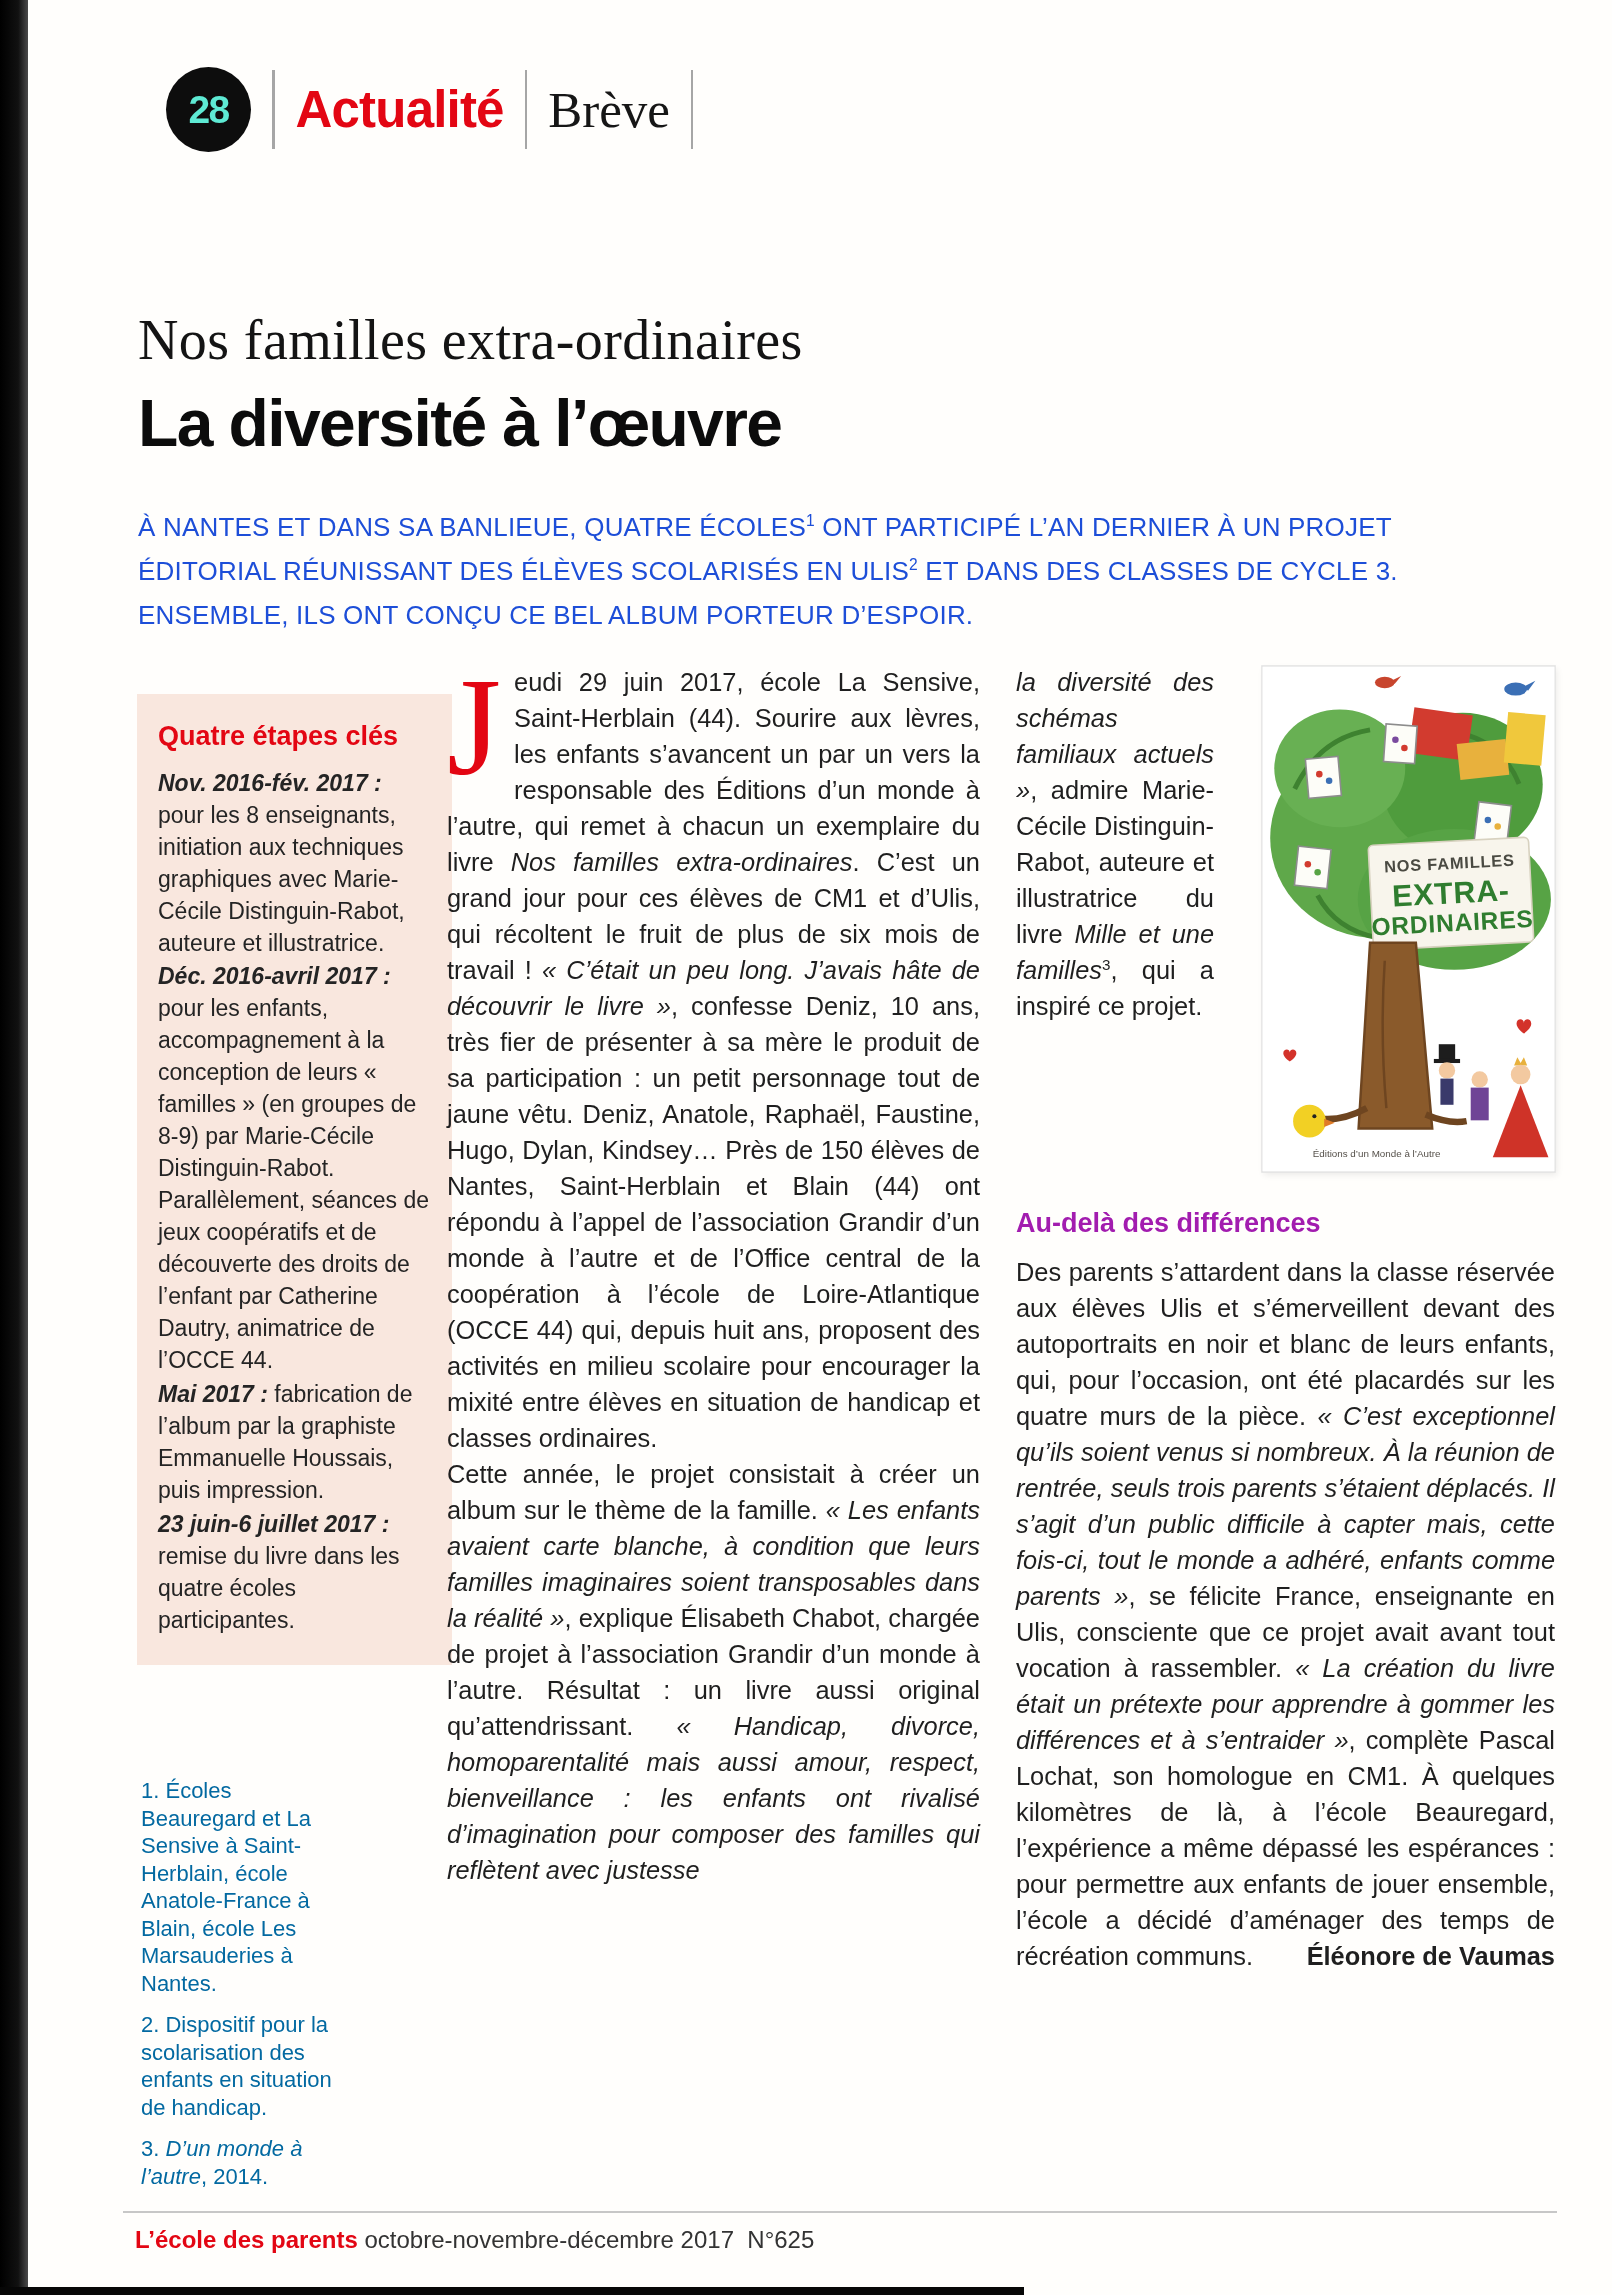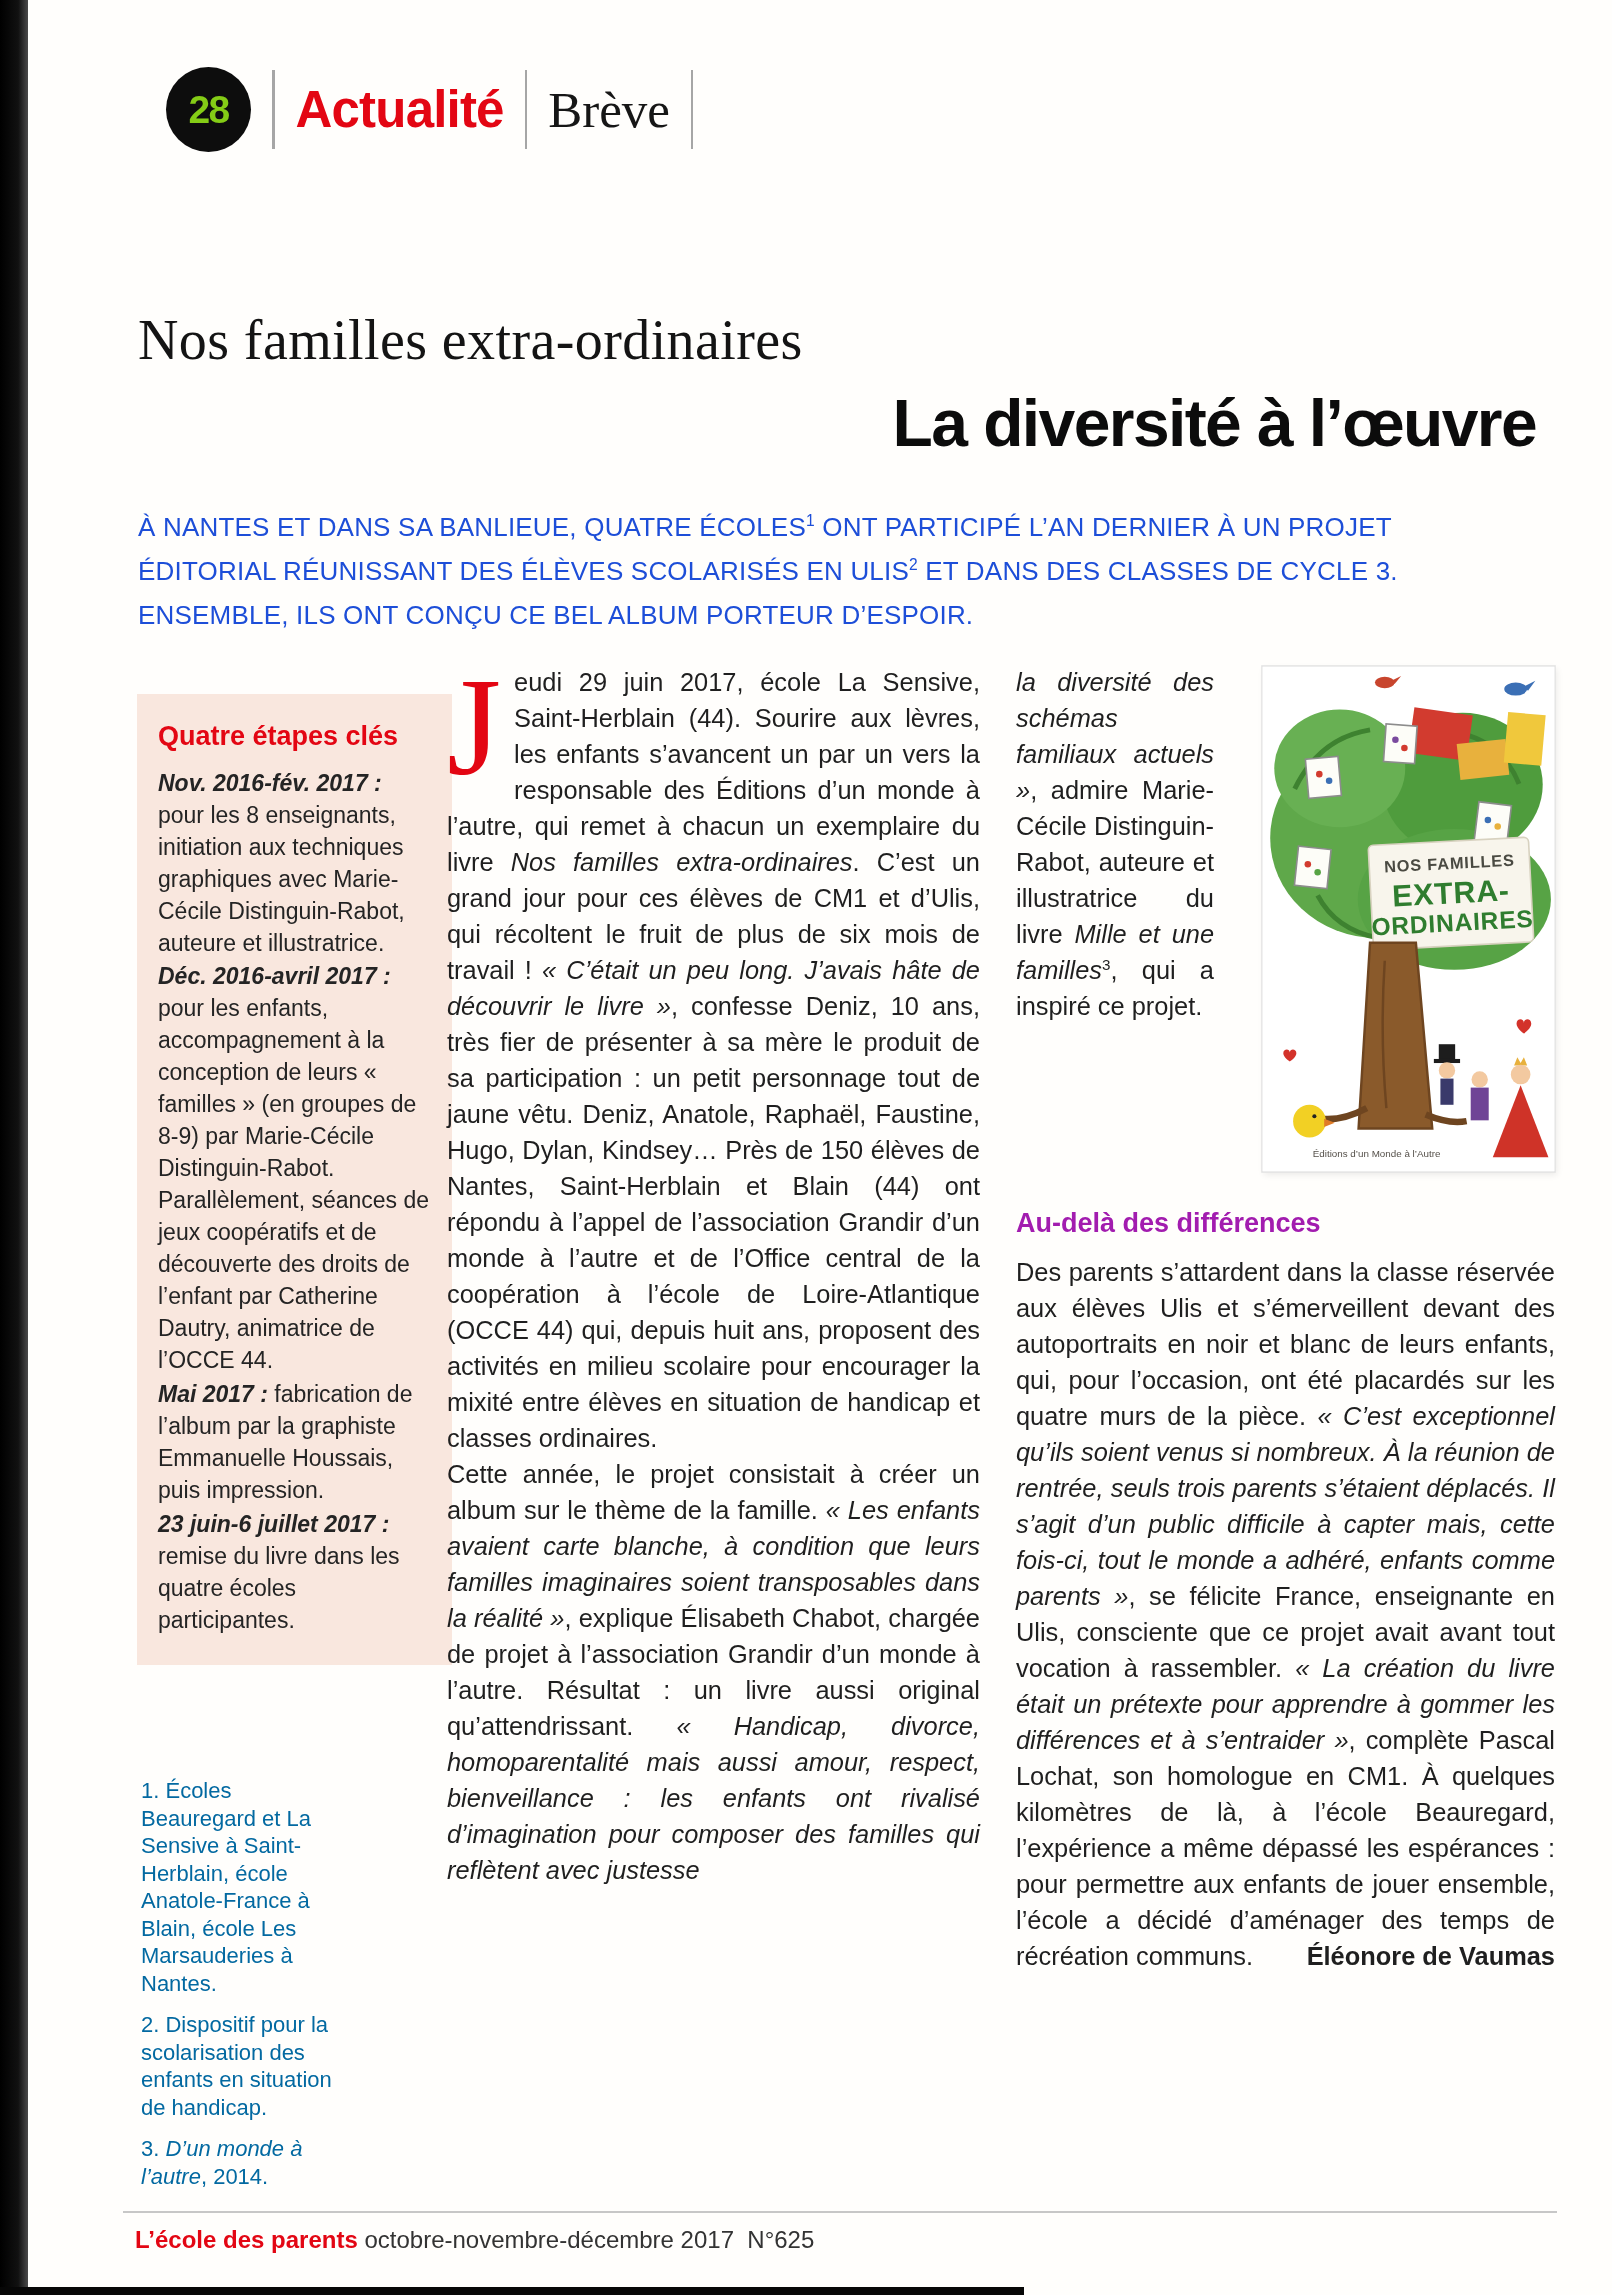--- a/index.html
+++ b/index.html
@@ -14,30 +14,30 @@
     background:#fffefc; overflow:hidden;
     font-family:"Liberation Sans", sans-serif; color:var(--ink);
   }
   
   .scan-left{ position:absolute; left:0; top:0; width:28px; height:2295px;
     background:linear-gradient(90deg,#000 0%,#111 65%,#4a4a4a 100%); }
   .scan-bottom{ position:absolute; left:0; bottom:0; width:1024px; height:8.2px; background:#070707; }
 
   
   .masthead{ position:absolute; left:166px; top:66px; display:flex; align-items:center; gap:21px; height:87px; }
-  .page-badge{ width:85px; height:85px; border-radius:50%; background:#0d0d0d; color:#84cc16;
+  .page-badge{ width:85px; height:85px; border-radius:50%; background:#0d0d0d; color:#5eead4;
     display:flex; align-items:center; justify-content:center; font-size:39px; font-weight:700; letter-spacing:-1.6px;text-align:center; }
   .vsep{ width:2.5px; height:79px; background:#a6a6a6; }
   .section-label{ font-size:51px; font-weight:700; color:var(--red); letter-spacing:-0.8px; }
   .subsection-label{ font-family:"Liberation Serif", serif; font-size:51px; color:#161616; }
 
   
   .title-block{ position:absolute; left:138px; top:308px; width:1398px; }
   .kicker{ font-family:"Liberation Serif", serif; font-weight:400; font-size:56px; color:#141414; letter-spacing:0.4px; }
-  .article-title{ margin-top:13px; font-size:66px; font-weight:700; letter-spacing:-1.6px; color:#0c0c0c;text-align:right; }
+  .article-title{ margin-top:13px; font-size:66px; font-weight:700; letter-spacing:-1.6px; color:#0c0c0c; }
   .standfirst{ margin-top:44px; font-size:26px; line-height:44px; color:#1d4ed8; letter-spacing:0.2px; }
 
   .sup{ vertical-align:super; font-size:0.6em; line-height:0; }
   .it{ font-style:italic; }
 
   
   .sidebar{ position:absolute; left:137px; top:670px; width:315px;
     background:var(--sidebar-bg); padding:26px 21px 29.5px 21px;
     font-size:23px; line-height:32px; color:#242424; hyphens:auto;margin-top:24px; }
   .sidebar-title{ color:var(--red); font-size:27px; font-weight:700; margin-bottom:14.8px; }

